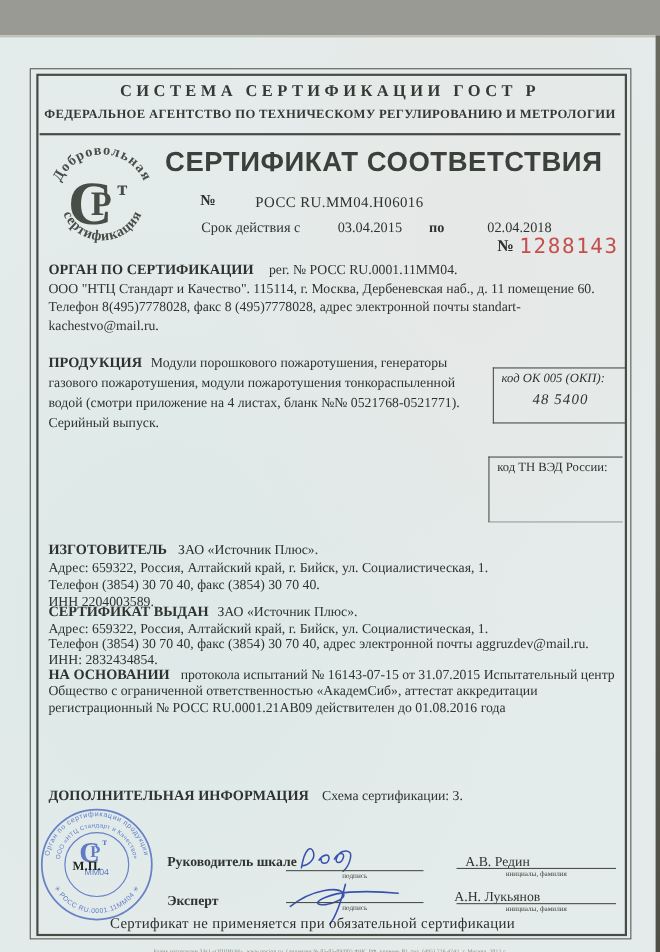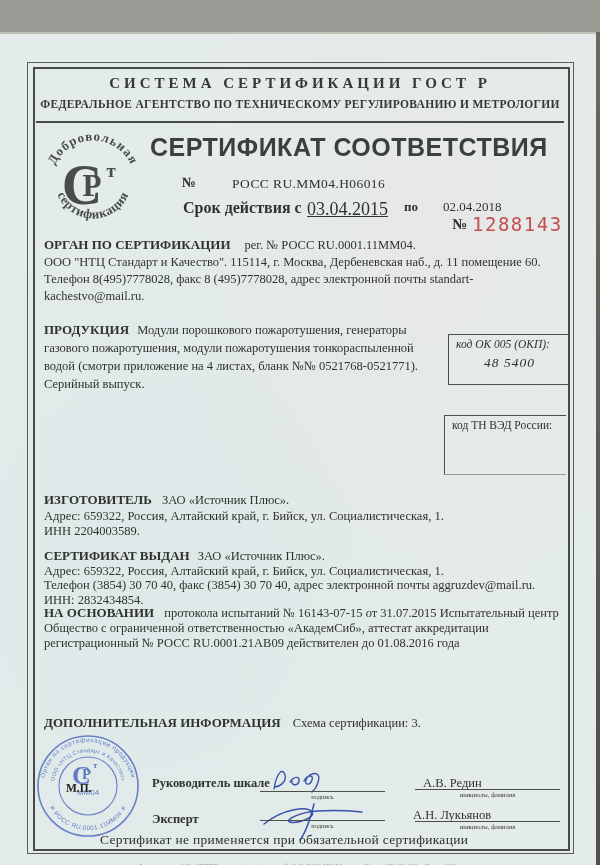--- a/index.html
+++ b/index.html
@@ -17,23 +17,23 @@
   .scan-top{position:absolute;left:0;top:0;width:100%;height:2px;background:rgba(150,145,120,.45);}
   .scan-right{position:absolute;right:0;top:0;width:4px;height:100%;background:linear-gradient(#6a695e,#4f4e44);}
   .frame-outer{position:absolute;left:27px;top:30px;width:545px;height:790px;border:1px solid #565c56;}
   .frame-inner{position:absolute;left:33px;top:35px;width:533px;height:780px;border:2px solid #454b45;}
   .header-rule{position:absolute;left:36px;top:89px;width:528px;border-top:2px solid #454b45;}
   .hline1{left:36px;top:43px;width:528px;text-align:center;font-size:15px;font-weight:bold;letter-spacing:4px;color:#343934;}
   .hline2{left:36px;top:66px;width:528px;text-align:center;font-size:11.5px;font-weight:bold;letter-spacing:.3px;color:#343934;}
   .title{left:150px;top:101px;width:412px;text-align:left;font-family:"Liberation Sans",sans-serif;font-size:25px;font-weight:bold;letter-spacing:.5px;color:#3b403b;}
   .numrow-label{left:182px;top:143px;font-size:14px;font-weight:bold;}
   .numrow-val{left:232px;top:144px;font-size:13.5px;letter-spacing:.4px;}
-  .valid-label{left:183px;top:167px;font-size:16px;font-weight:bold;}
-  .valid-d1{left:307px;top:167px;font-size:18px;text-decoration:underline;}
-  .valid-to{left:404px;top:167px;font-size:13px;font-weight:bold;}
+  .valid-label{left:183px;top:167px;font-size:13px;font-weight:normal;}
+  .valid-d1{left:307px;top:167px;font-size:13px;}
+  .valid-to{left:390px;top:167px;font-size:13px;font-weight:bold;}
   .valid-d2{left:443px;top:167px;font-size:13px;}
   .blank-no-label{left:452px;top:184px;font-size:15px;font-weight:bold;color:#2c302c;}
   .blank-no{left:472px;top:181px;font-family:"DejaVu Sans Mono",monospace;font-size:19px;letter-spacing:1.5px;color:#c4504e;}
   .block{font-size:12.5px;line-height:17px;}
   .lb{font-weight:bold;font-size:13px;}
   .codebox{border-top:1px solid #4a4f4a;border-left:1px solid #4a4f4a;font-size:11.5px;}
   .codebox .cap{padding:3px 0 0 7px;}
   .codebox .val{text-align:center;margin-top:5px;font-size:13.5px;letter-spacing:1px;}
   .sigrole{font-size:12.5px;font-weight:bold;}
   .sigline{border-bottom:1px solid #4a4f4a;height:0;}
@@ -98,20 +98,21 @@
 
 
   <div class="abs codebox" style="left:444px;top:383px;width:121px;height:58px;border-bottom:1px solid rgba(74,79,74,.5);">
     <div class="cap">код ТН ВЭД России:</div>
     <div class="val"></div>
   </div>
 
   <div class="abs block" style="left:44px;top:460px;width:524px;line-height:15.5px;">
     <div><span class="lb" style="margin-right:10px;">ИЗГОТОВИТЕЛЬ</span><span>ЗАО «Источник Плюс».</span></div>
     <div>Адрес: 659322, Россия, Алтайский край, г. Бийск, ул. Социалистическая, 1.</div>
+    <div>Телефон (3854) 30 70 40, факс (3854) 30 70 40.</div>
     <div>ИНН 2204003589.</div>
   </div>
 
   <div class="abs block" style="left:44px;top:517px;width:524px;line-height:14.5px;">
     <div><span class="lb" style="margin-right:8px;">СЕРТИФИКАТ ВЫДАН</span><span>ЗАО «Источник Плюс».</span></div>
     <div>Адрес: 659322, Россия, Алтайский край, г. Бийск, ул. Социалистическая, 1.</div>
     <div>Телефон (3854) 30 70 40, факс (3854) 30 70 40, адрес электронной почты aggruzdev@mail.ru.</div>
     <div>ИНН: 2832434854.</div>
   </div>
 

